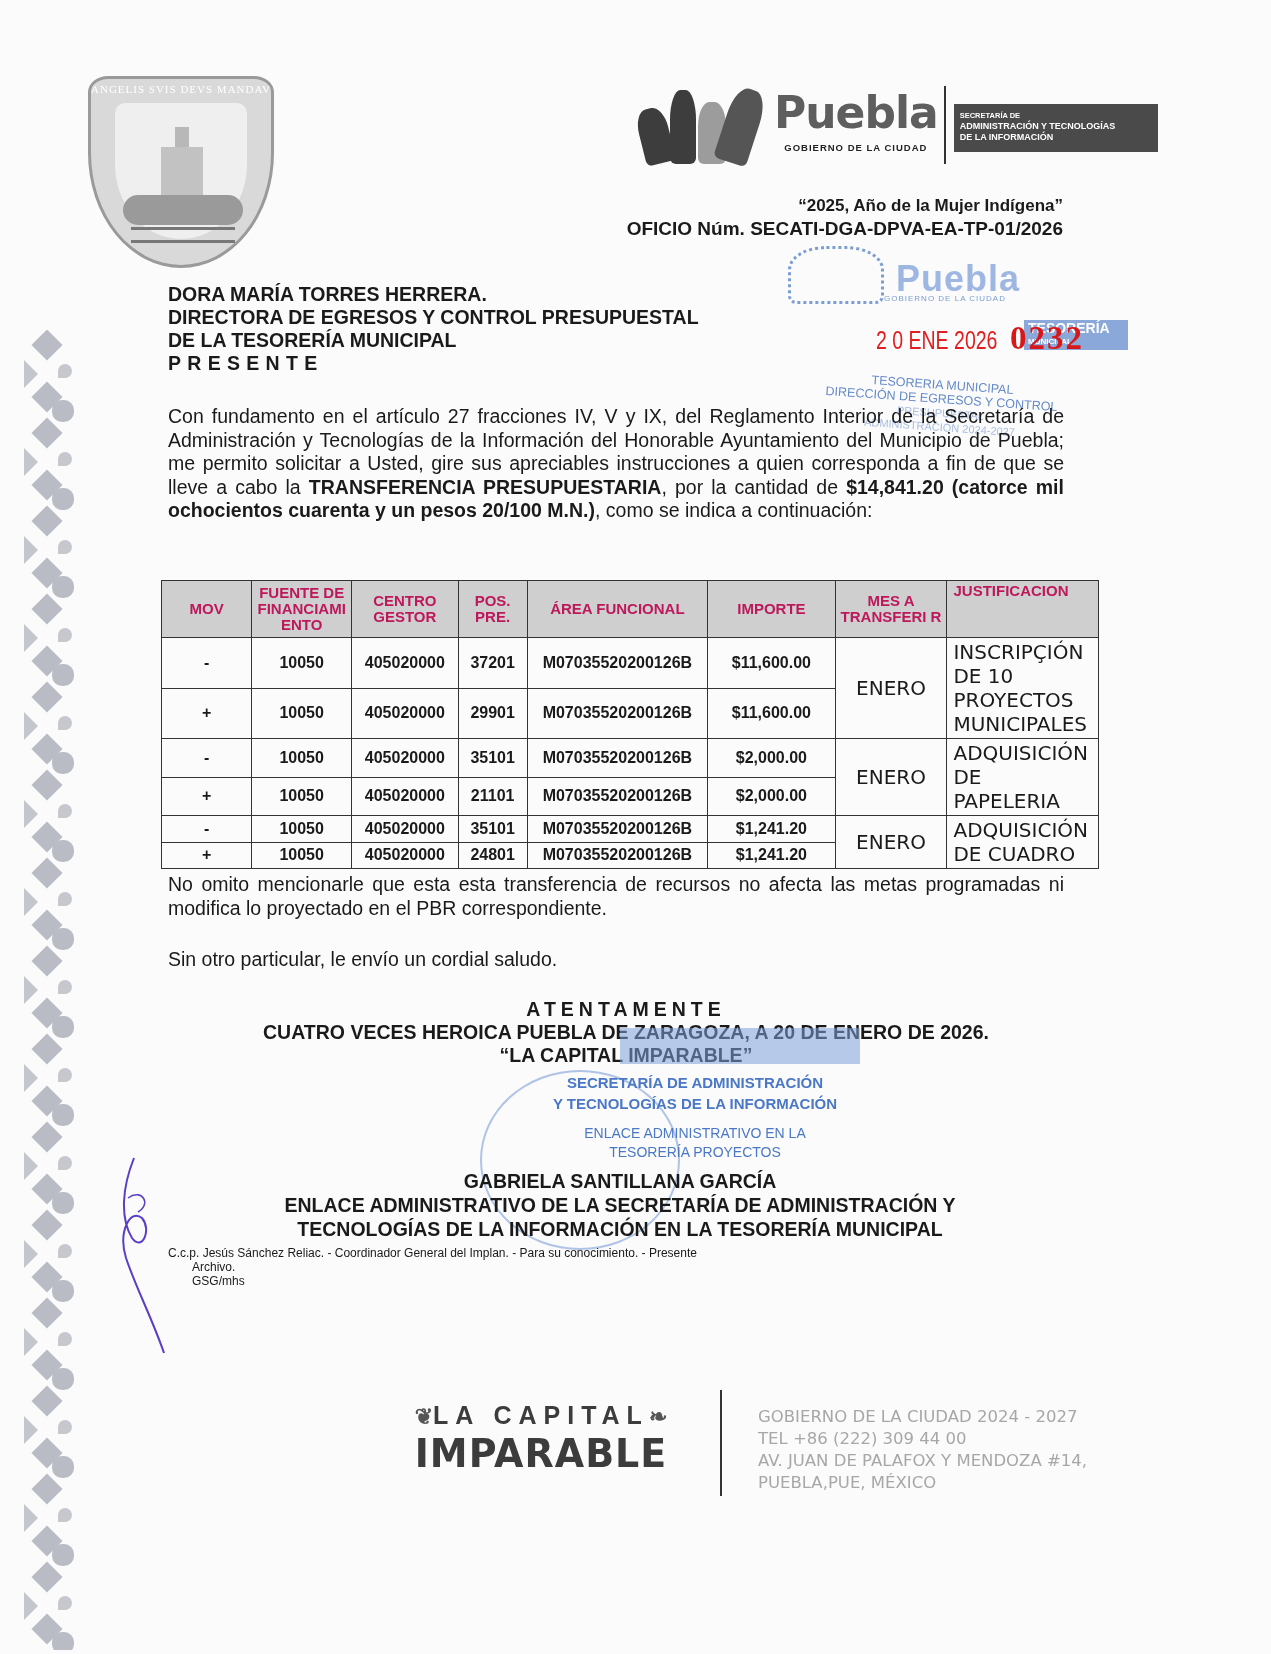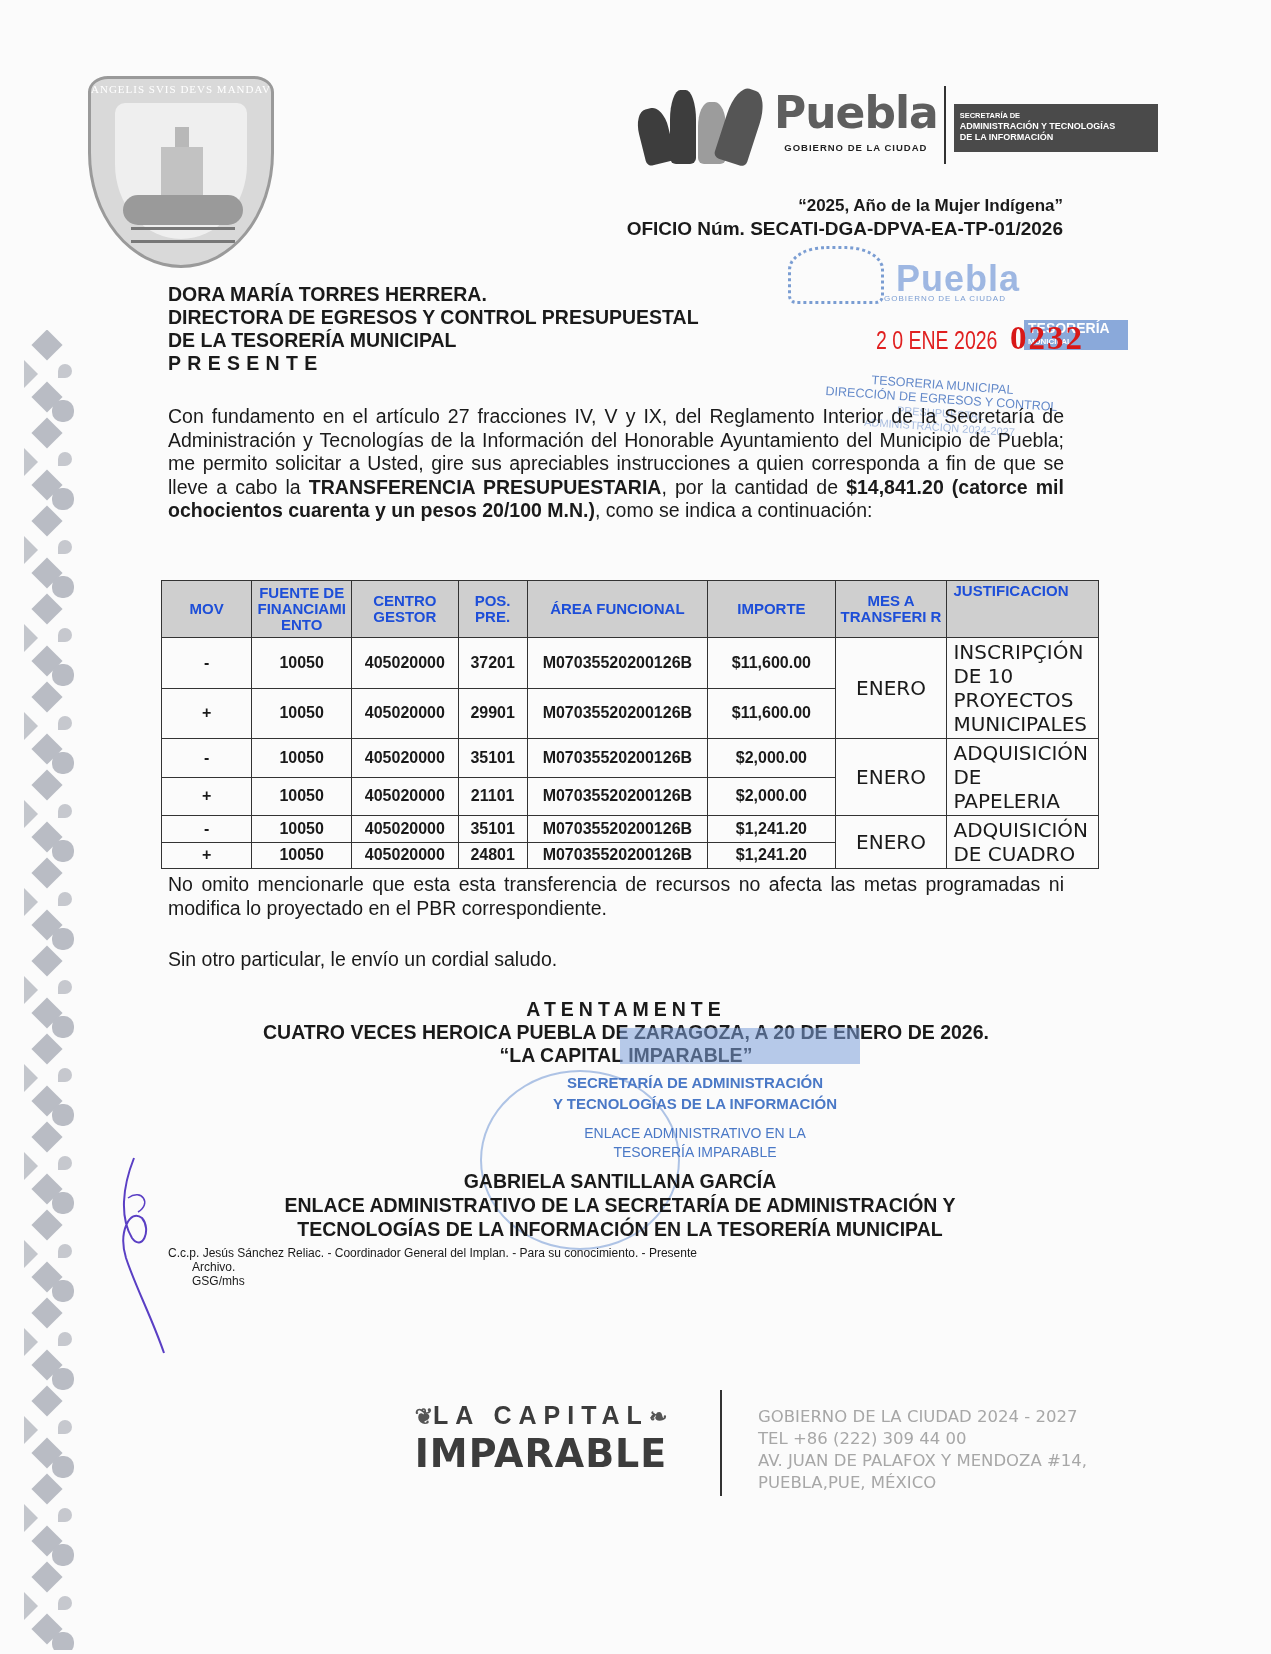--- a/index.html
+++ b/index.html
@@ -56,21 +56,21 @@
   .addressee { position: absolute; left: 168px; top: 283px; font-size: 19.5px; font-weight: bold; line-height: 23px; }
   .addressee .presente { letter-spacing: 6.3px; }
 
   
   .body-par { position: absolute; left: 168px; top: 405px; width: 896px; font-size: 19.5px; line-height: 23.5px; text-align: justify; }
   .body-par b { font-weight: bold; }
 
   
   table.transfer { position: absolute; left: 161px; top: 580px; width: 938px; border-collapse: collapse; font-size: 16px; }
   table.transfer th, table.transfer td { border: 1.5px solid #333; text-align: center; vertical-align: middle; }
-  table.transfer th { background: #cfcfcf; font-weight: bold; font-size: 15px; line-height: 16px; height: 57px; padding: 1px 2px; color: #1d4ed8; }
+  table.transfer th { background: #cfcfcf; font-weight: bold; font-size: 15px; line-height: 16px; height: 57px; padding: 1px 2px; color: #be185d; }
   table.transfer th.just { vertical-align: top; text-align: left; padding: 2px 6px; }
   table.transfer td { font-weight: bold; height: 24px; padding: 0 3px; }
   table.transfer td.tall { height: 48px; }
   table.transfer td.mes, table.transfer td.just { font-family: "DejaVu Sans", sans-serif; font-weight: normal; font-size: 20px; }
   table.transfer td.just { text-align: left; padding: 2px 6px; line-height: 24px; }
 
   .para2 { position: absolute; left: 168px; top: 873px; width: 896px; font-size: 19.5px; line-height: 23.5px; text-align: justify; }
   .para3 { position: absolute; left: 168px; top: 948px; font-size: 19.5px; }
 
   
@@ -362,21 +362,21 @@
 
 <div class="seal-stamp">
   <div class="banner"></div>
   <div class="ring"></div>
   <div class="l1">
     <div>SECRETARÍA DE ADMINISTRACIÓN</div>
     <div>Y TECNOLOGÍAS DE LA INFORMACIÓN</div>
   </div>
   <div class="l2">
     <div>ENLACE ADMINISTRATIVO EN LA</div>
-    <div>TESORERÍA IMPARABLE</div>
+    <div>TESORERÍA PROYECTOS</div>
   </div>
 </div>
 
 <div class="signer">
   <div>GABRIELA SANTILLANA GARCÍA</div>
   <div>ENLACE ADMINISTRATIVO DE LA SECRETARÍA DE ADMINISTRACIÓN Y</div>
   <div>TECNOLOGÍAS DE LA INFORMACIÓN EN LA TESORERÍA MUNICIPAL</div>
 </div>
 
 <svg class="signature-ink" viewBox="0 0 80 210">

